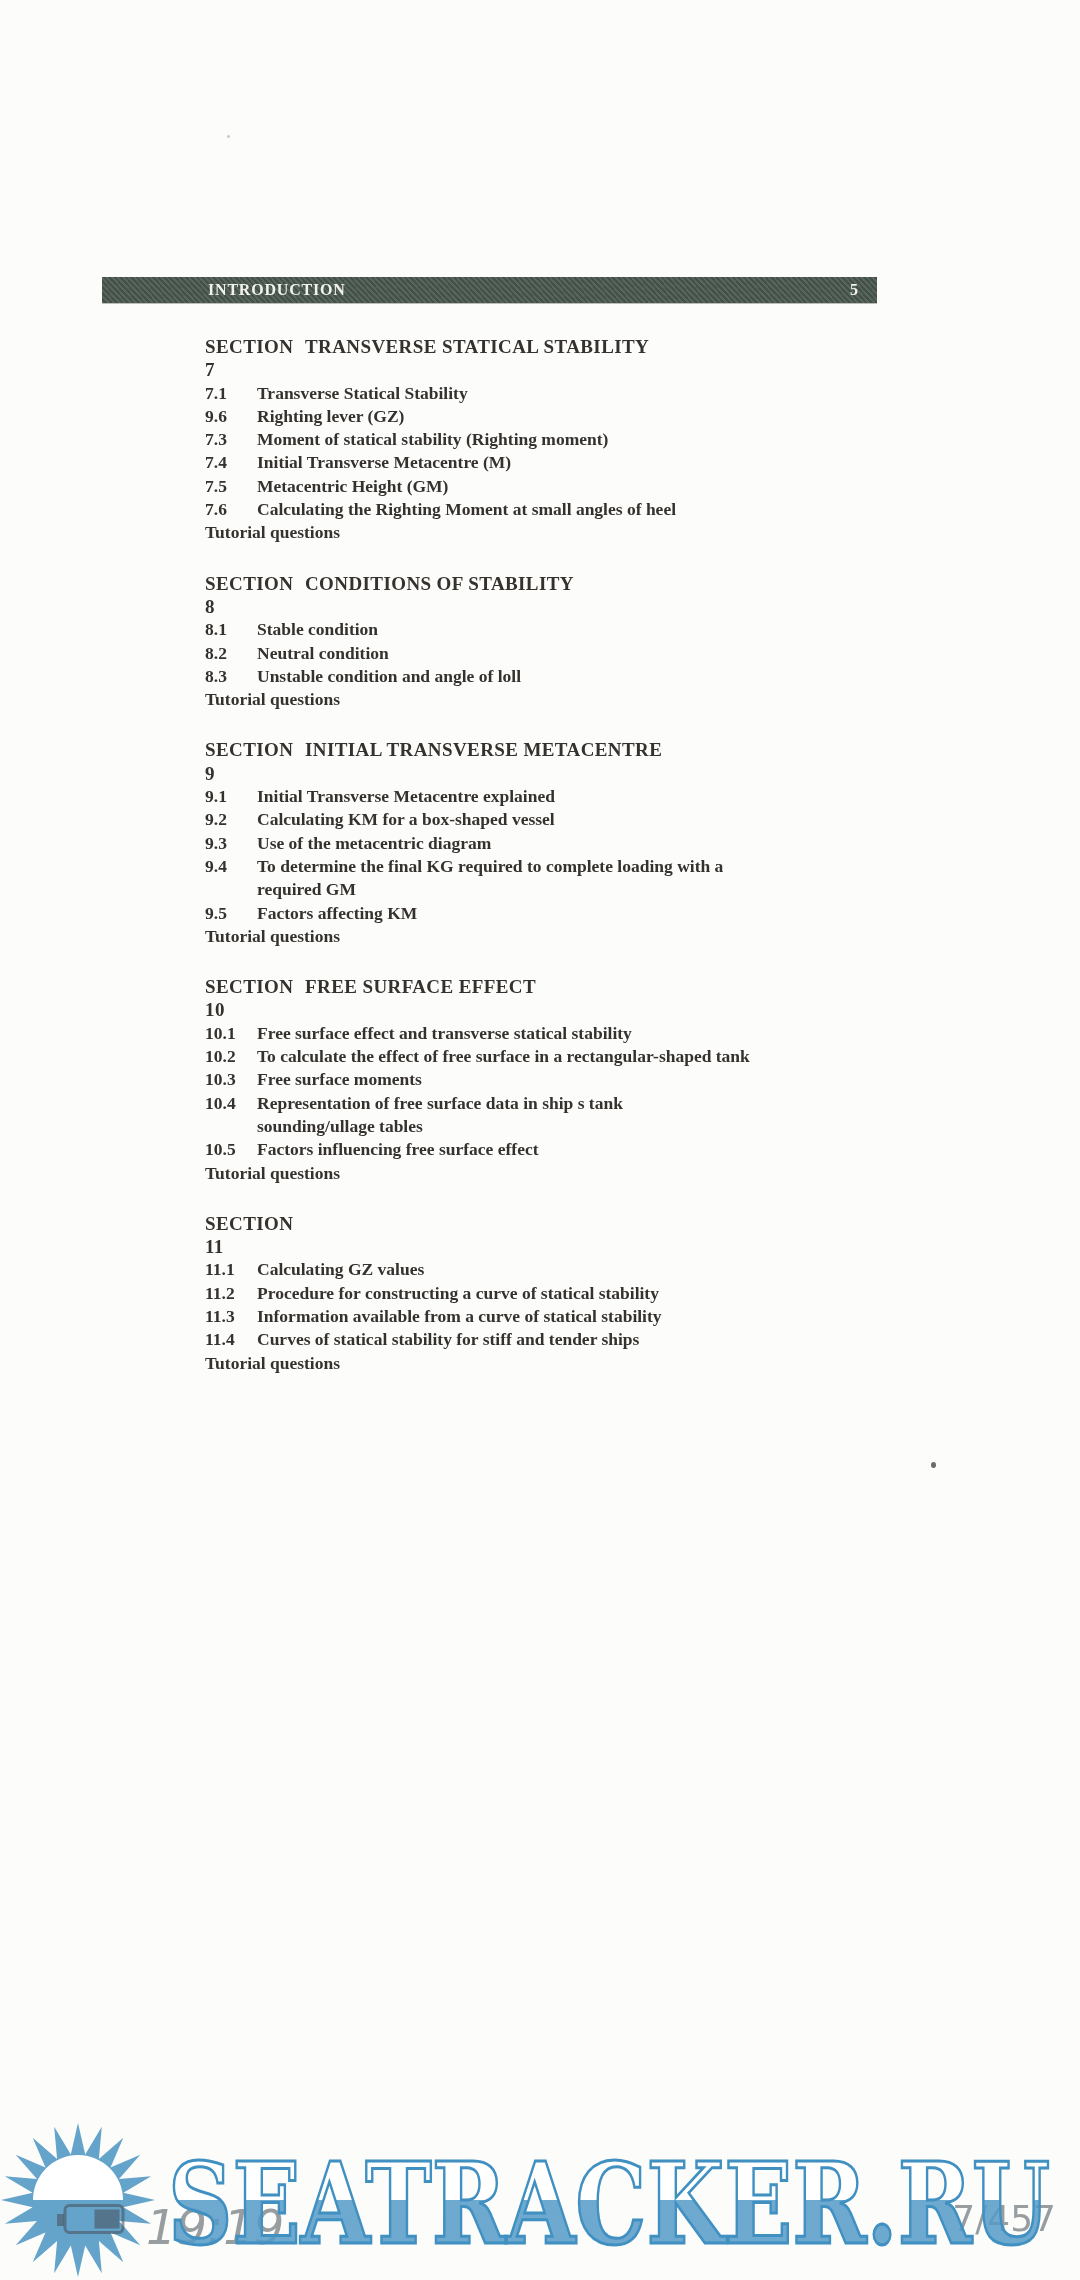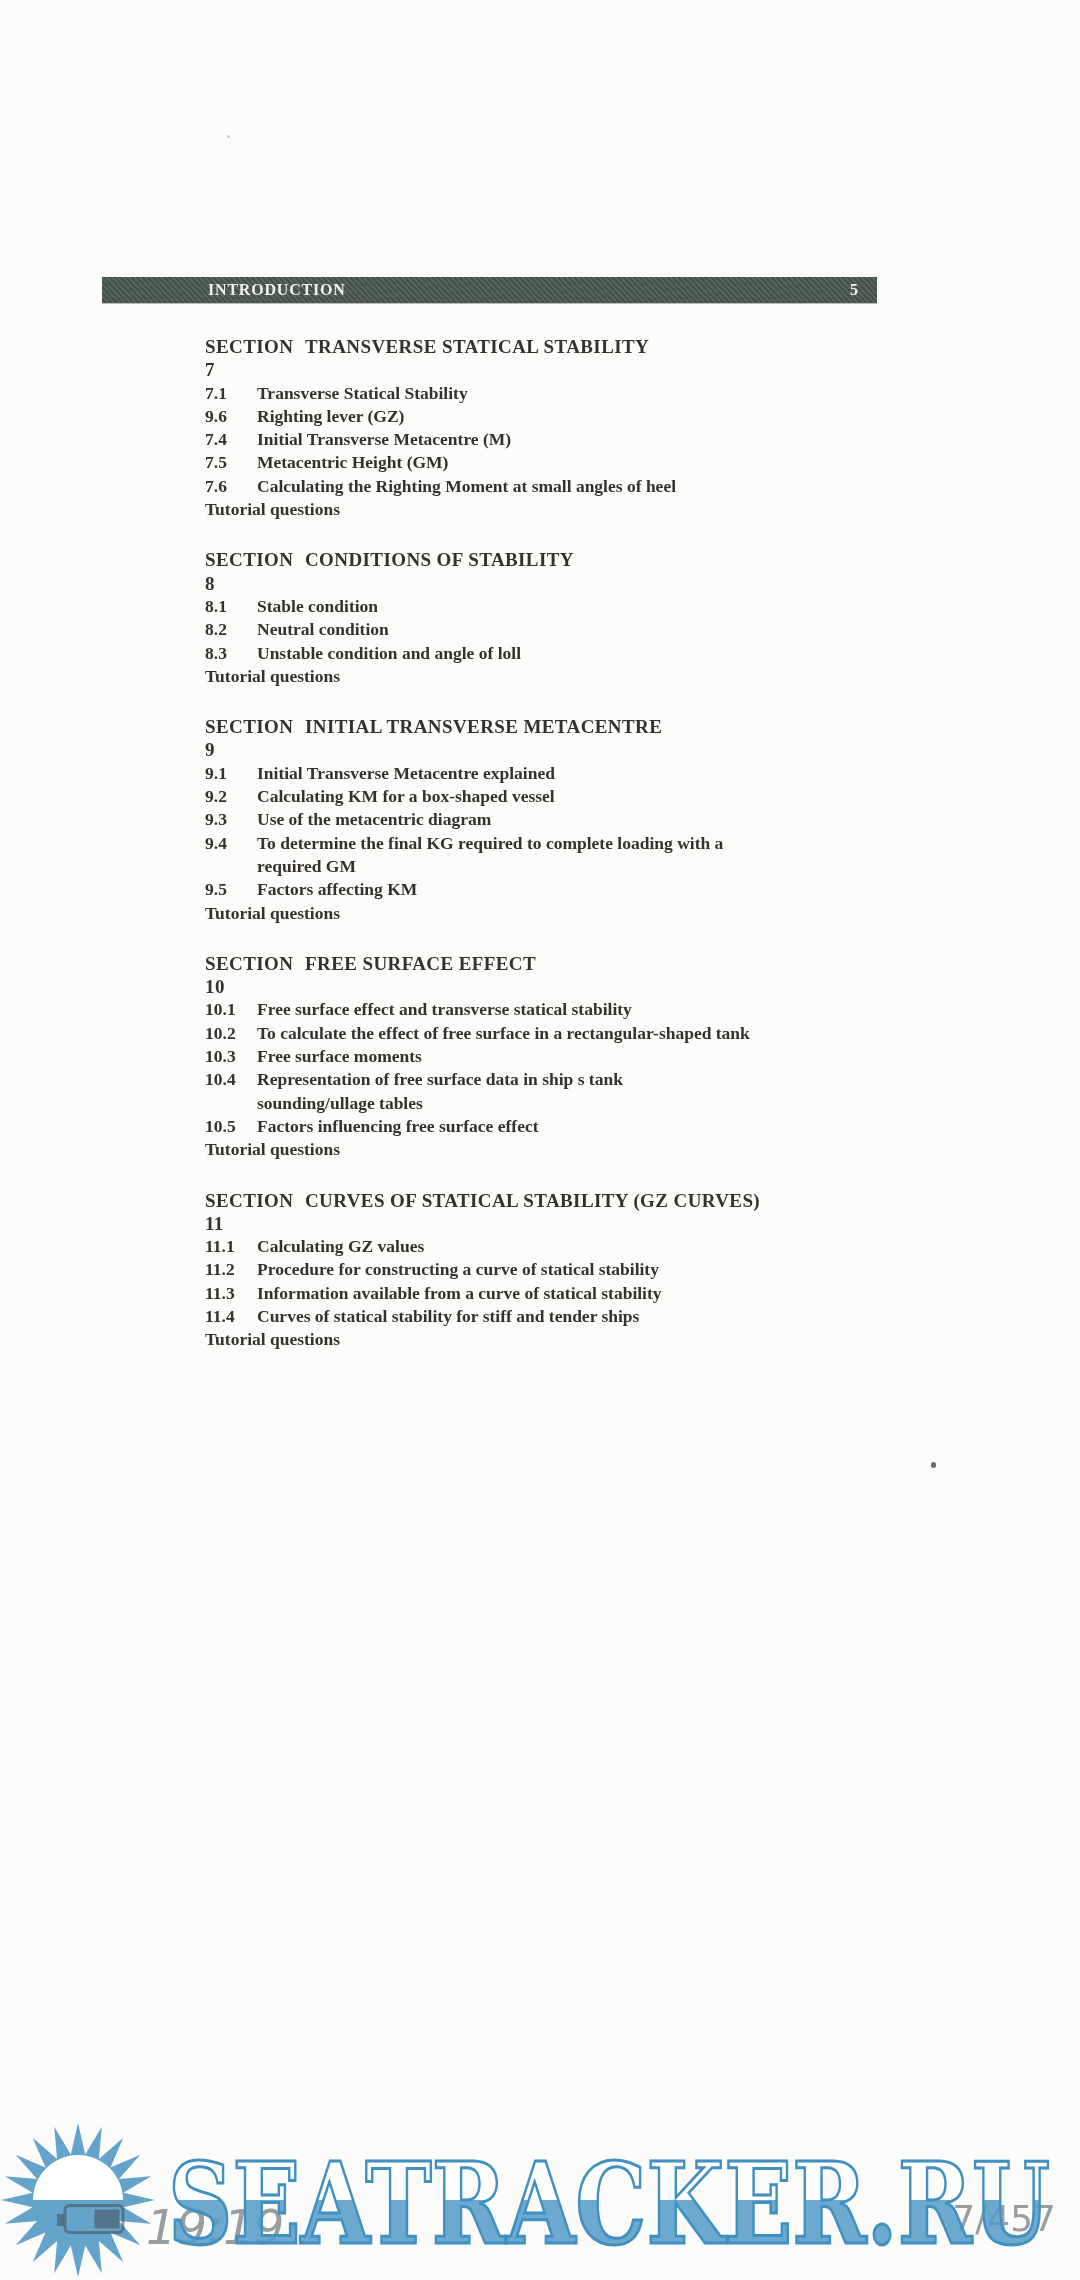--- a/index.html
+++ b/index.html
@@ -82,20 +82,26 @@
               <div class="line">Transverse Statical Stability</div>
             </div>
           </div>
           <div class="toc-row">
             <span class="num">9.6</span>
             <div class="lines">
               <div class="line">Righting lever (GZ)</div>
             </div>
           </div>
           <div class="toc-row">
+            <span class="num">7.3</span>
+            <div class="lines">
+              <div class="line">Moment of statical stability (Righting moment)</div>
+            </div>
+          </div>
+          <div class="toc-row">
             <span class="num">7.4</span>
             <div class="lines">
               <div class="line">Initial Transverse Metacentre (M)</div>
             </div>
           </div>
           <div class="toc-row">
             <span class="num">7.5</span>
             <div class="lines">
               <div class="line">Metacentric Height (GM)</div>
             </div>
@@ -205,21 +211,20 @@
             <span class="num">10.5</span>
             <div class="lines">
               <div class="line">Factors influencing free surface effect</div>
             </div>
           </div>
           <div class="toc-footer">Tutorial questions</div>
         </section>
         <section class="toc-section">
           <div class="toc-heading">
             <span class="sec-label">SECTION 11</span>
-            <span class="sec-title">CURVES OF STATICAL STABILITY (GZ CURVES)</span>
           </div>
           <div class="toc-row">
             <span class="num">11.1</span>
             <div class="lines">
               <div class="line">Calculating GZ values</div>
             </div>
           </div>
           <div class="toc-row">
             <span class="num">11.2</span>
             <div class="lines">

